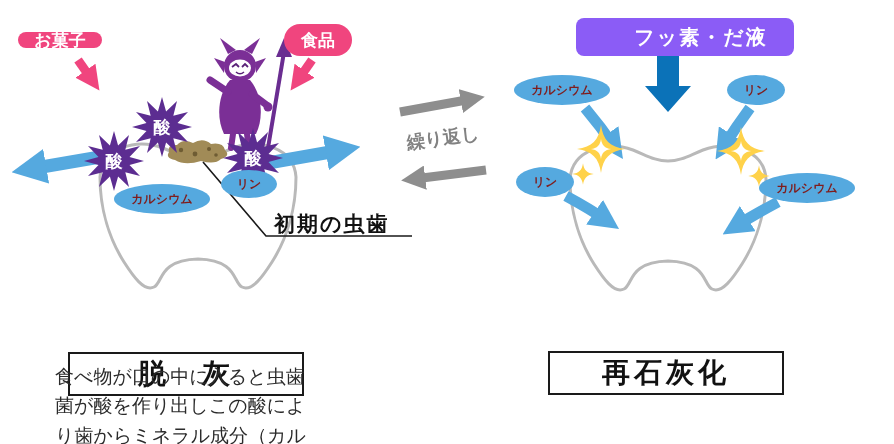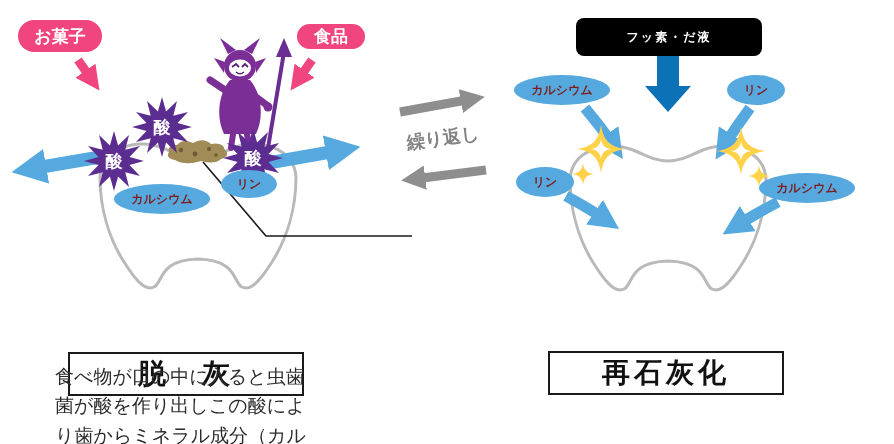--- a/index.html
+++ b/index.html
@@ -3,22 +3,22 @@
 <meta charset="utf-8">
 <style>
   html,body{margin:0;padding:0;background:#fff;font-family:"Liberation Sans","DejaVu Sans",sans-serif;}
   #stage{position:relative;width:894px;height:444px;background:#fff;overflow:hidden;}
   .abs{position:absolute;}
   svg{display:block;}
   .badge-pink{background:#f0457e;color:#fff;font-weight:bold;font-size:17px;border-radius:17px;
     display:flex;align-items:center;justify-content:center;}
   .ellipse-blue{background:#55a9df;color:#7f1d1d;font-weight:bold;font-size:12px;border-radius:50%;
     display:flex;align-items:center;justify-content:center;white-space:nowrap;}
-  .badge-blue{background:#000000;color:#fff;font-weight:bold;font-size:12px;border-radius:8px;
-    letter-spacing:2px;display:flex;align-items:center;justify-content:center;}
+  .badge-blue{background:#8b5cf6;color:#fff;font-weight:bold;font-size:20px;border-radius:8px;
+    letter-spacing:2px;display:flex;align-items:center;justify-content:center;padding-left:32px;}
   .burst-label{color:#fff;font-weight:bold;font-size:17px;display:flex;align-items:center;justify-content:center;}
   .plabel{color:#8b3a92;font-weight:bold;font-size:18px;}
   .cavity-label{color:#111;font-weight:bold;font-size:21px;letter-spacing:2px;}
   .repeat-label{color:#828282;font-weight:bold;font-size:18px;transform:rotate(-8deg);}
   .title-box{background:#fff;border:2.5px solid #1a1a1a;display:flex;align-items:center;justify-content:center;
     font-size:28px;font-weight:bold;letter-spacing:4px;color:#111;margin-top:44px;}
   .desc{font-size:19px;color:#2b2b2b;line-height:1.55;}
 </style>
 </head>
 <body>
@@ -111,31 +111,32 @@
     </g>
     <g transform="translate(741,151)">
       <use href="#sparkle4" fill="#ffd24a"></use>
       <use href="#sparkle4" fill="#fff" transform="scale(0.42)"></use>
     </g>
     <g transform="translate(759,176) scale(0.45)">
       <use href="#sparkle4" fill="#ffd24a"></use>
     </g>
   </svg>
 
-  <div class="abs badge-pink" style="left:18px;top:20px;width:84px;height:32px;">お菓子</div>
-  <div class="abs badge-pink" style="left:297px;top:24px;width:68px;height:25px;">食品</div>
+  <div class="abs badge-pink" style="left:18px;top:32px;width:84px;height:16px;">お菓子</div>
+  <div class="abs badge-pink" style="left:284px;top:24px;width:68px;height:32px;">食品</div>
 
 
   <div class="abs burst-label" style="left:132px;top:97px;width:60px;height:60px;">酸</div>
   <div class="abs burst-label" style="left:84px;top:131px;width:60px;height:60px;">酸</div>
   <div class="abs burst-label" style="left:223px;top:128px;width:60px;height:60px;">酸</div>
 
   <div class="abs ellipse-blue" style="left:114px;top:184px;width:96px;height:30px;">カルシウム</div>
   <div class="abs ellipse-blue" style="left:221px;top:170px;width:56px;height:28px;">リン</div>
 
+  <div class="abs cavity-label" style="left:274px;top:210px;">初期の虫歯</div>
 
   <div class="abs title-box" style="left:68px;top:308px;width:232px;height:40px;">脱　灰</div>
   <div class="abs desc" style="left:55px;top:362px;width:268px;">食べ物が口の中に入ると虫歯菌が酸を作り出しこの酸により歯からミネラル成分（カルシウム）が溶け出します。</div>
 
   <div class="abs repeat-label" style="left:388px;top:126px;width:110px;text-align:center;">繰り返し</div>
 
   <div class="abs badge-blue" style="left:576px;top:18px;width:186px;height:38px;">フッ素・だ液</div>
 
   <div class="abs ellipse-blue" style="left:514px;top:75px;width:96px;height:30px;">カルシウム</div>
   <div class="abs ellipse-blue" style="left:727px;top:75px;width:58px;height:30px;">リン</div>

